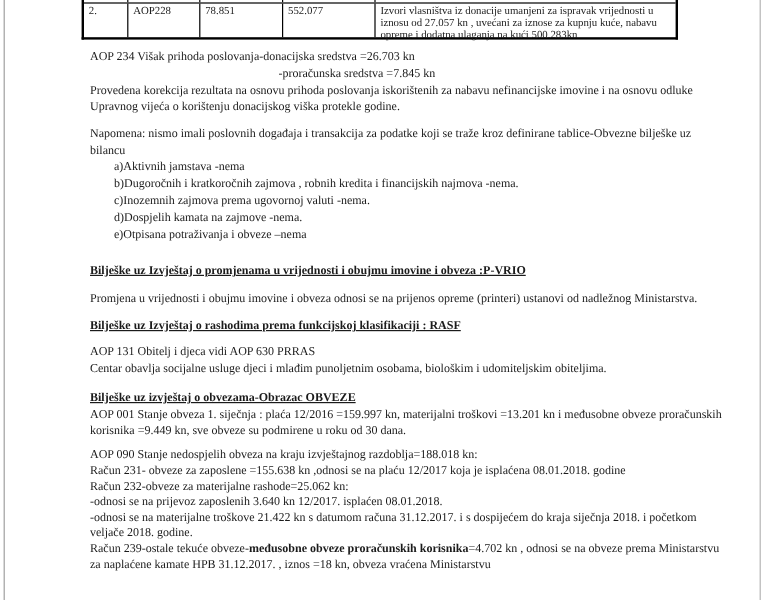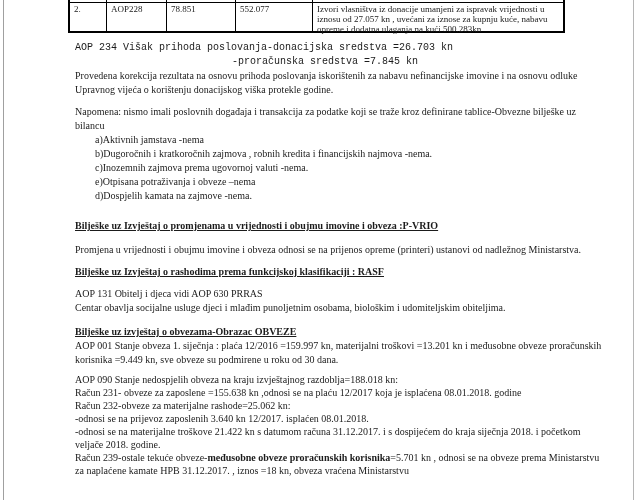--- a/index.html
+++ b/index.html
@@ -28,21 +28,21 @@
   .clipfrag { display:block; margin-top:-8px; font-weight:bold; font-size:9px; padding-left:52px; }
   .mainrow .cell { height:28px; }
   .desc { font-size:8.4px; line-height:8.8px; }
 
   
   .content {
     position:absolute; left:75px; top:0; width:530px;
     font-size:10px; line-height:14px;
   }
   .indent2 { padding-left:157px; }
-  .p-aop234 { margin-top:41px;font-family:Liberation Mono, monospace; }
+  .p-aop234 { margin-top:41px; }
   .p-napomena { margin-top:8px; }
   .list div { padding-left:20px; }
   .hd { font-weight:bold; text-decoration:underline; }
   .h-pvrio { margin-top:16px; }
   .p-pvrio { margin-top:10px; }
   .h-rasf { margin-top:8px; }
   .p-rasf { margin-top:8px; }
   .h-obveze { margin-top:10px; }
   .p-aop001 { }
   .blk-aop090 { margin-top:6px; line-height:13px; }
@@ -81,38 +81,38 @@
   </div>
 
   <div class="p-korekcija">Provedena korekcija rezultata na osnovu prihoda poslovanja iskorištenih za nabavu nefinancijske imovine i na osnovu odluke Upravnog vijeća o korištenju donacijskog viška protekle godine.</div>
 
   <div class="p-napomena">Napomena: nismo imali poslovnih događaja i transakcija za podatke koji se traže kroz definirane tablice-Obvezne bilješke uz bilancu</div>
 
   <div class="list">
     <div>a)Aktivnih jamstava -nema</div>
     <div>b)Dugoročnih i  kratkoročnih zajmova , robnih kredita i financijskih najmova -nema.</div>
     <div>c)Inozemnih zajmova prema ugovornoj valuti -nema.</div>
+    <div>d)Dospjelih kamata na zajmove -nema.</div>
     <div>e)Otpisana potraživanja i obveze –nema</div>
-    <div>d)Dospjelih kamata na zajmove -nema.</div>
   </div>
 
   <div class="hd h-pvrio">Bilješke uz Izvještaj o promjenama u vrijednosti i obujmu  imovine i obveza :P-VRIO</div>
   <div class="p-pvrio">Promjena u vrijednosti i obujmu imovine i obveza odnosi se na prijenos opreme (printeri) ustanovi od nadležnog Ministarstva.</div>
 
   <div class="hd h-rasf">Bilješke uz Izvještaj o rashodima prema funkcijskoj klasifikaciji : RASF</div>
   <div class="p-rasf">
     <div>AOP 131 Obitelj i djeca vidi AOP 630 PRRAS</div>
     <div>Centar obavlja socijalne usluge djeci i mlađim punoljetnim osobama, biološkim i udomiteljskim obiteljima.</div>
   </div>
 
   <div class="hd h-obveze">Bilješke uz izvještaj o obvezama-Obrazac OBVEZE</div>
   <div class="p-aop001">AOP 001 Stanje obveza 1. siječnja : plaća 12/2016 =159.997 kn, materijalni troškovi =13.201 kn i međusobne obveze proračunskih korisnika =9.449 kn, sve obveze su podmirene u roku od 30 dana.</div>
 
   <div class="blk-aop090">
     <div>AOP 090 Stanje nedospjelih obveza na kraju izvještajnog razdoblja=188.018 kn:</div>
     <div>Račun 231- obveze za zaposlene  =155.638 kn ,odnosi se na plaću 12/2017 koja je isplaćena 08.01.2018. godine</div>
     <div>Račun 232-obveze za materijalne rashode=25.062 kn:</div>
     <div>-odnosi se na prijevoz zaposlenih 3.640 kn 12/2017. isplaćen 08.01.2018.</div>
     <div>-odnosi se na materijalne troškove 21.422  kn s datumom računa 31.12.2017. i s dospijećem do kraja siječnja 2018. i početkom veljače 2018. godine.</div>
-    <div><span>Račun 239-ostale tekuće obveze-</span><span class="bold">međusobne obveze proračunskih korisnika</span><span>=5.701 kn , odnosi se na obveze </span><span>prema Ministarstvu za  naplaćene kamate HPB 31.12.2017.  , iznos =18 kn, obveza vraćena Ministarstvu</span></div>
+    <div><span>Račun 239-ostale tekuće obveze-</span><span class="bold">međusobne obveze proračunskih korisnika</span><span>=4.702 kn , odnosi se na obveze </span><span>prema Ministarstvu za  naplaćene kamate HPB 31.12.2017.  , iznos =18 kn, obveza vraćena Ministarstvu</span></div>
   </div>
 
 </div>
 
 </body></html>

